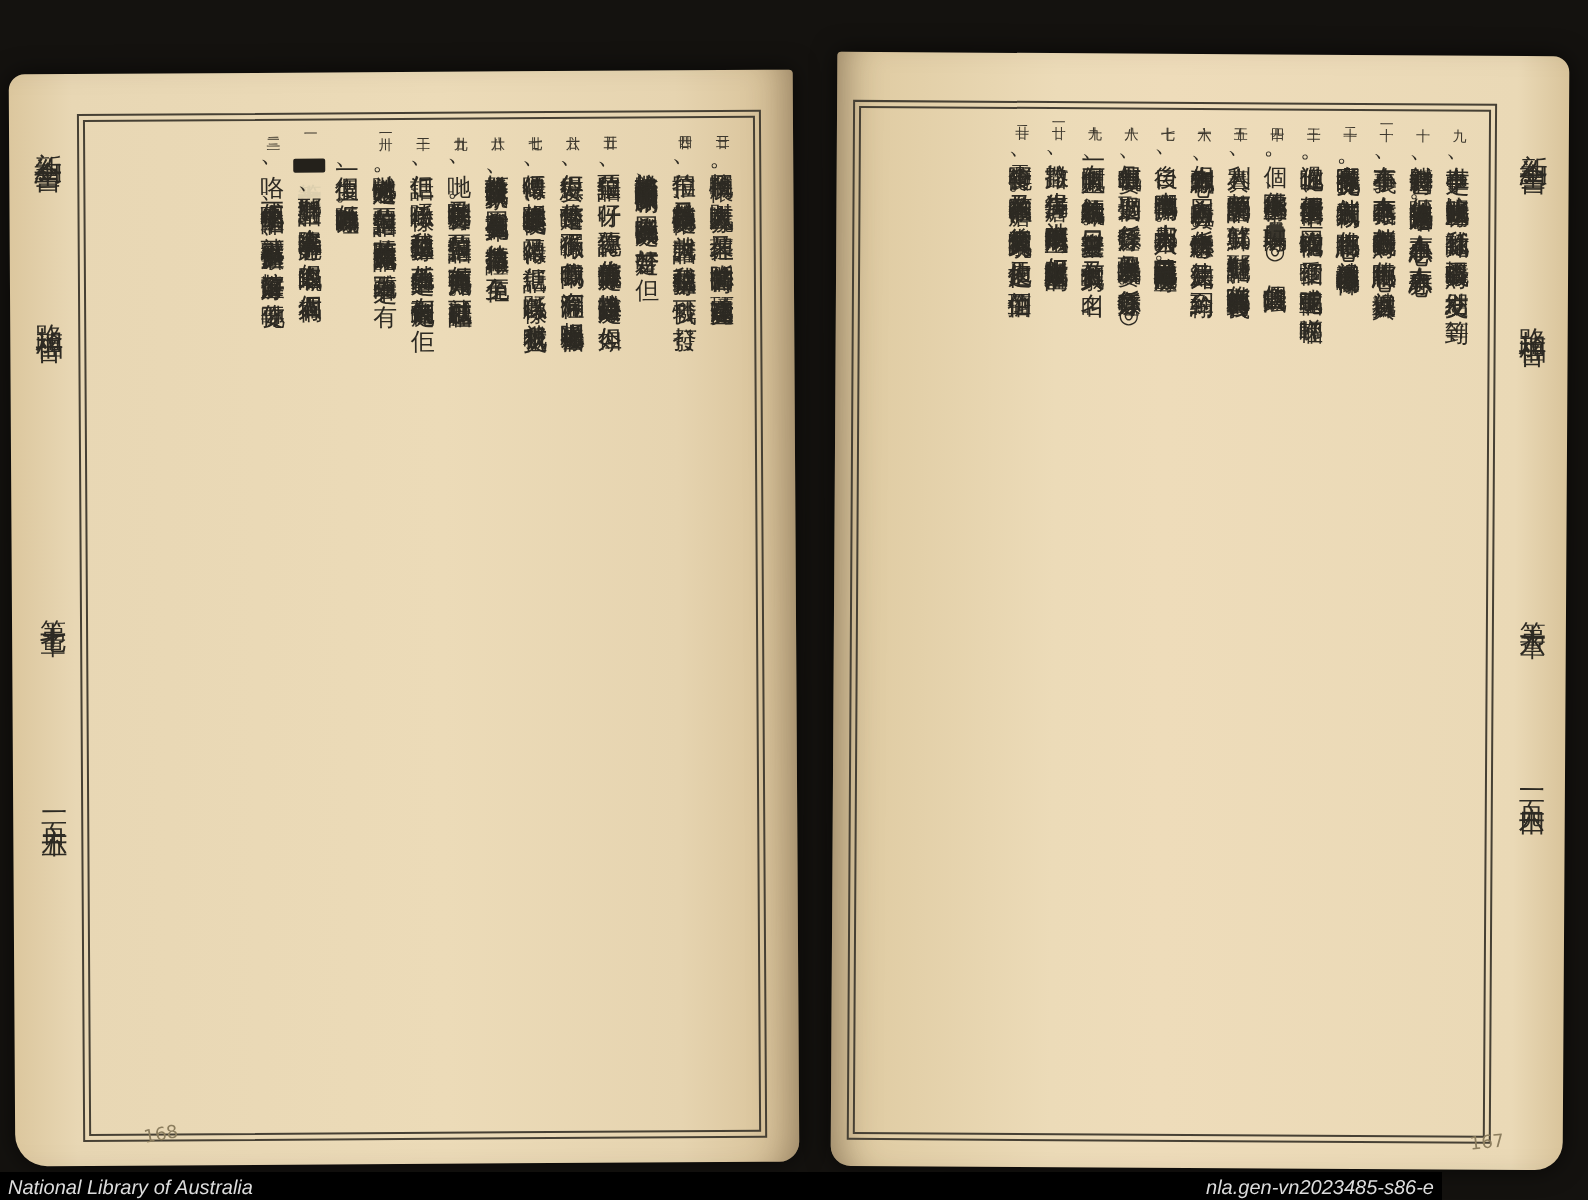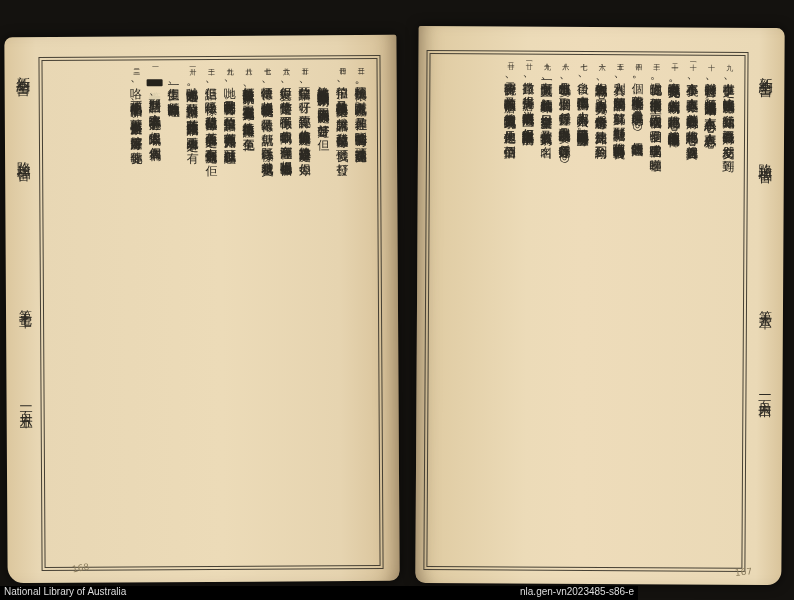--- a/index.html
+++ b/index.html
@@ -58,24 +58,24 @@
   .page-left .head-book{top:28px;}
   .page-left .head-section{top:113px;}
   .page-left .head-chapter{top:262px;}
   .page-left .page-num{top:362px;}
   
   .pencil{position:absolute;font-size:9px;color:#8b7d5e;font-family:"DejaVu Sans",sans-serif;}
   .pencil-left{left:72px;top:563px;transform:rotate(-10deg);}
   .pencil-right{left:735px;top:567px;transform:rotate(-6deg);}
   
   .nla-bar{
-    position:absolute;left:0;bottom:0;width:638px;height:14px;background:#000;
-    display:flex;justify-content:space-between;align-items:flex-start;
+    position:absolute;left:0;bottom:0;width:721px;height:14px;background:#000;
+    display:flex;justify-content:space-between;align-items:flex-end;
     padding:0 4px;box-sizing:border-box;
-    font-family:"Liberation Sans",sans-serif;font-size:10px;color:#dcdcdc;
+    font-family:"Liberation Sans",sans-serif;font-size:10px;color:#dcdcdc;font-style:italic;
   }
 </style>
 </head>
 <body>
 
 <div class="page page-right">
   <div class="outer head-book">新約全書</div>
   <div class="outer head-section">路加福音</div>
   <div class="outer head-chapter">第十六章</div>
   <div class="outer page-num">一百六十四</div>

